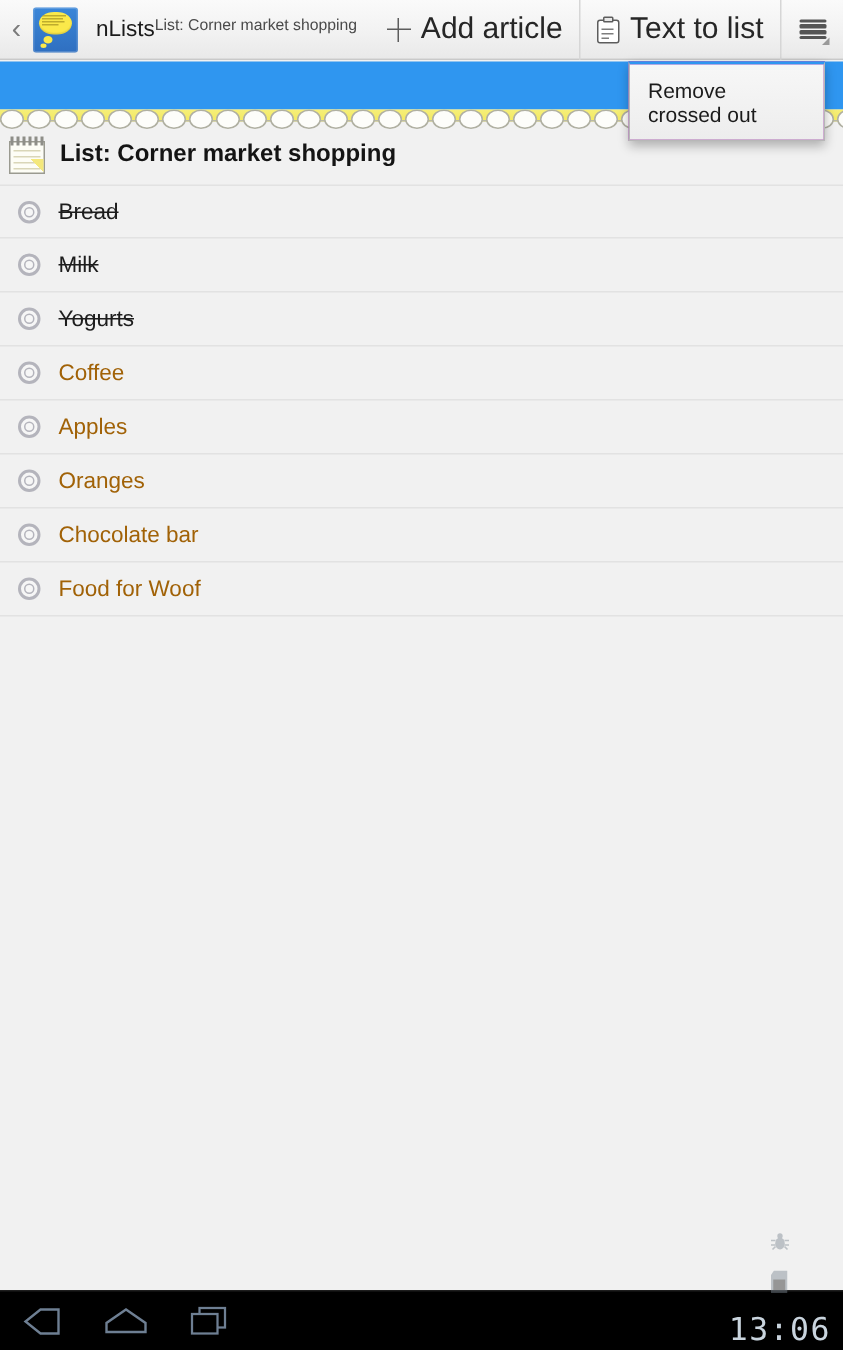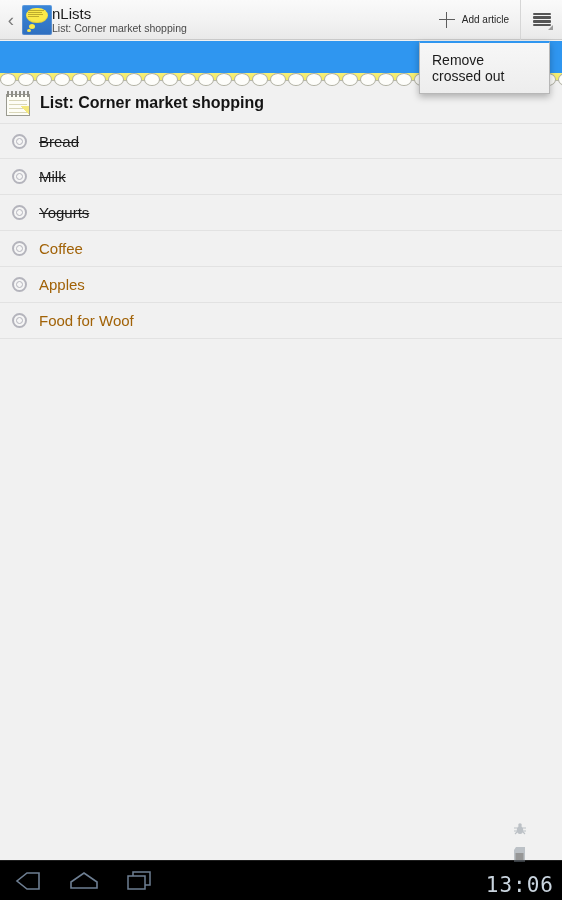--- a/index.html
+++ b/index.html
@@ -44,28 +44,28 @@
   .bubble-lines i:nth-child(3) { width: 86%; }
   .bubble-lines i:nth-child(4) { width: 62%; }
   .bubble-tail1 {
     position: absolute; left: 7px; top: 19px; width: 6px; height: 5px;
     background: #fbe94a; border-radius: 50%;
   }
   .bubble-tail2 {
     position: absolute; left: 5px; top: 24px; width: 4px; height: 3px;
     background: #fbe94a; border-radius: 50%;
   }
-  .title-block { display: flex; flex-direction: column; justify-content: center; }
+  .title-block { margin-left: 12px; display: flex; flex-direction: row; justify-content: center; }
   .app-title { font-size: 15px; color: #1b1b1b; line-height: 17px; }
   .app-subtitle { font-size: 10.5px; color: #4a4a4a; line-height: 13px; }
 
   .ab-spacer { flex: 1; }
   .ab-action {
     height: 40px; display: flex; align-items: center; gap: 7px;
-    padding: 0 11px; cursor: pointer; color: #262626; font-size: 10px;
+    padding: 0 11px; cursor: pointer; color: #262626; font-size: 20px;
     border-left: 1px solid #d6d6d6;
   }
   .ab-action.first { border-left: none; }
   .ab-overflow {
     width: 42px; height: 40px; display: flex; align-items: center;
     justify-content: center; border-left: 1px solid #d6d6d6; cursor: pointer;
     position: relative;
   }
   .plus-ico { position: relative; width: 16px; height: 16px; }
   .plus-ico:before, .plus-ico:after {
@@ -230,20 +230,30 @@
       <div class="app-subtitle">List: Corner market shopping</div>
     </div>
 
     <div class="ab-spacer"></div>
 
     <div class="ab-action first">
       <span class="plus-ico"></span>
       <span>Add article</span>
     </div>
 
+    <div class="ab-action">
+      <span class="clip-ico">
+        <span class="board"></span>
+          <span class="clip"></span>
+        <span class="ln l1"></span>
+          <span class="ln l2"></span>
+          <span class="ln l3"></span>
+      </span>
+      <span>Text to list</span>
+    </div>
 
     <div class="ab-overflow">
       <span class="burger">
         <span></span>
           <span></span>
           <span></span>
           <span></span>
       </span>
       <span class="burger-tri"></span>
     </div>
@@ -324,20 +334,28 @@
           <span class="target"></span>
           <span class="item-label">Yogurts</span>
         </div>
         <div class="item">
           <span class="target"></span>
           <span class="item-label">Coffee</span>
         </div>
         <div class="item">
           <span class="target"></span>
           <span class="item-label">Apples</span>
+        </div>
+        <div class="item">
+          <span class="target"></span>
+          <span class="item-label">Oranges</span>
+        </div>
+        <div class="item">
+          <span class="target"></span>
+          <span class="item-label">Chocolate bar</span>
         </div>
         <div class="item">
           <span class="target"></span>
           <span class="item-label">Food for Woof</span>
         </div>
       </div>
   </div>
 
   <div class="popup">
     <div class="popup-item">Remove crossed out</div>

